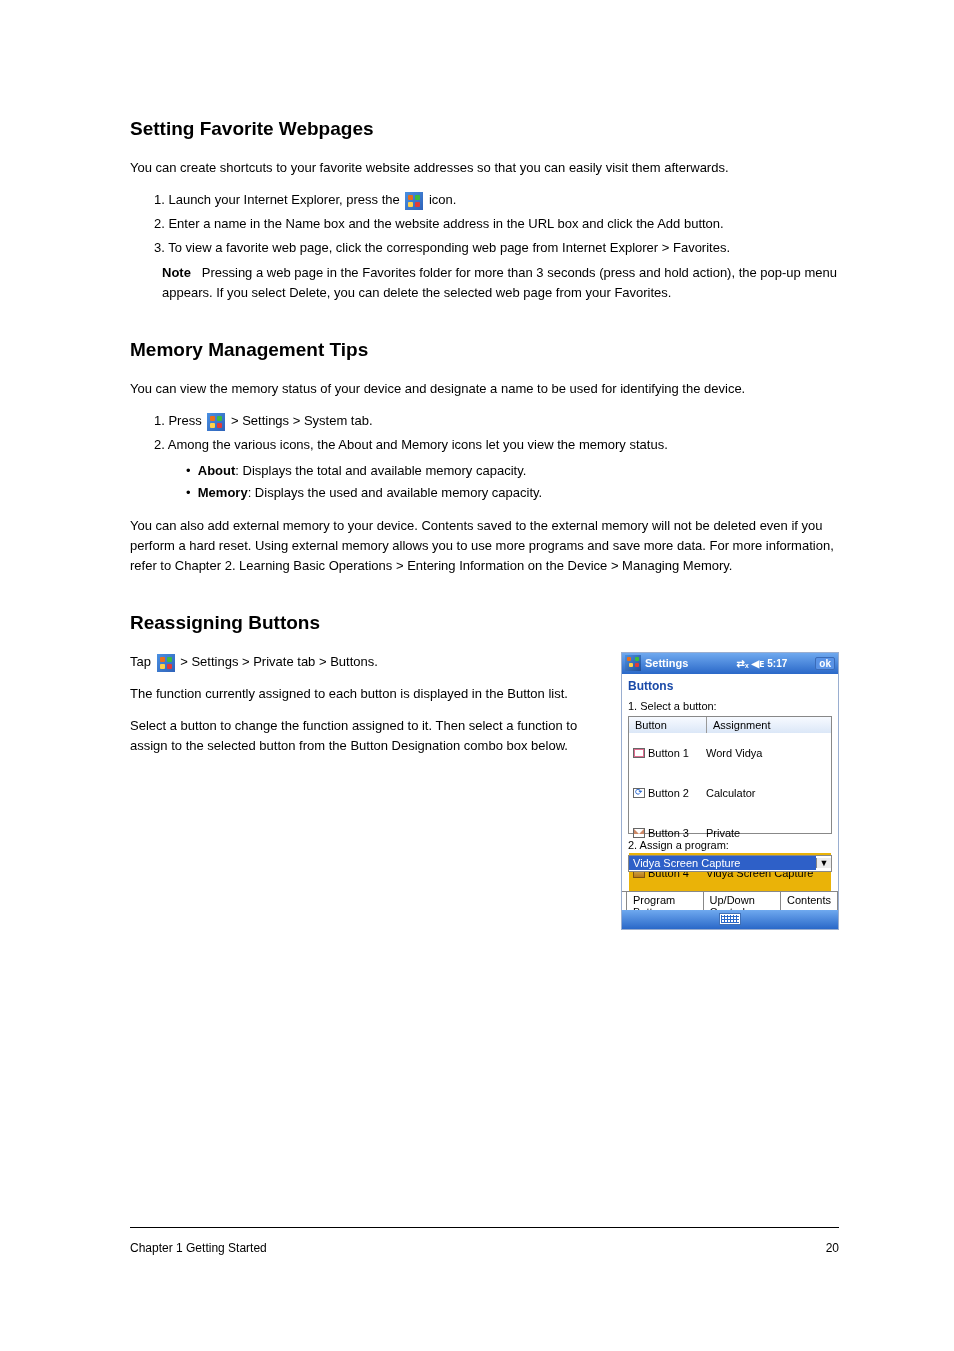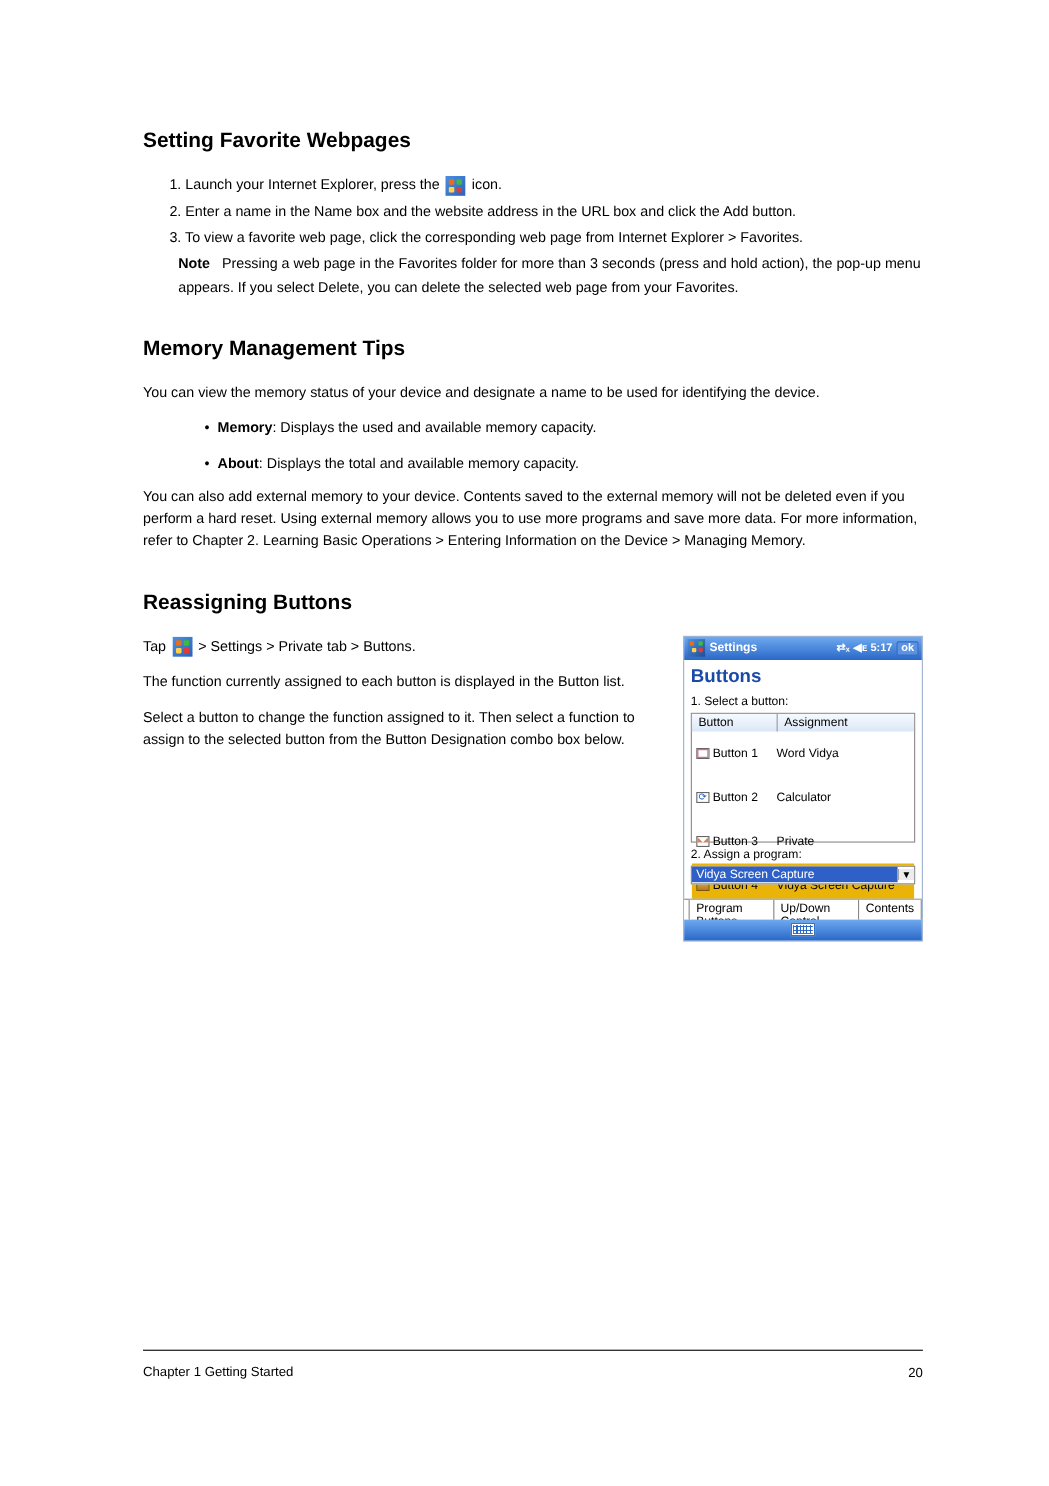--- a/index.html
+++ b/index.html
@@ -106,25 +106,26 @@
   .shot-title { flex: 1; }
   .shot-status { display: flex; align-items: center; gap: 3px; font-size: 10px; }
   .status-glyph { font-size: 10px; }
   .ok-btn {
     background: #5a93e6;
     color: #fff;
     border: 1px solid #3a6bb8;
     font-size: 10px;
     padding: 0 3px;
     border-radius: 2px;
+    margin-left: 24px;
   }
   .shot-heading {
     color: #1a4aa8;
     font-weight: bold;
-    font-size: 17px;
+    font-size: 12px;
     padding: 5px 6px 4px 6px;
   }
   .shot-label {
     padding: 3px 6px 2px 6px;
     font-size: 11px;
   }
   .shot-table {
     margin: 2px 6px;
     border: 1px solid #888;
     height: 118px;
@@ -236,20 +237,21 @@
   }
 </style>
 </head>
 <body>
 
 <div class="page">
 
 
   <h2 class="section-heading first">Setting Favorite Webpages</h2>
 
+  <p class="body-text">You can create shortcuts to your favorite website addresses so that you can easily visit them afterwards.</p>
 
   <div class="ol-block">
     <p class="ol-item">
       <span>1. Launch your Internet Explorer, press the </span>
       <span class="start-icon"></span>
       <span> icon.</span>
     </p>
     <p class="ol-item">2. Enter a name in the Name box and the website address in the URL box and click the Add button.</p>
     <p class="ol-item">3. To view a favorite web page, click the corresponding web page from Internet Explorer &gt; Favorites.</p>
   </div>
@@ -257,27 +259,35 @@
   <p class="note">
     <span class="bold">Note</span>
     <span>&nbsp;</span>
     <span>Pressing a web page in the Favorites folder for more than 3 seconds (press and hold action), the pop-up menu appears. If you select Delete, you can delete the selected web page from your Favorites.</span>
   </p>
 
   <h2 class="section-heading">Memory Management Tips</h2>
 
   <p class="body-text">You can view the memory status of your device and designate a name to be used for identifying the device.</p>
 
+  <div class="ol-block">
+    <p class="ol-item">
+      <span>1. Press </span>
+      <span class="start-icon"></span>
+      <span> &gt; Settings &gt; System tab.</span>
+    </p>
+    <p class="ol-item">2. Among the various icons, the About and Memory icons let you view the memory status.</p>
+  </div>
 
   <div style="margin-left:56px; margin-top:6px;">
+    <p class="body-text" style="margin-bottom:2px;">
+      •&nbsp; <span class="bold">About</span>: Displays the total and available memory capacity.
+    </p>
     <p class="body-text">
       •&nbsp; <span class="bold">Memory</span>: Displays the used and available memory capacity.
-    </p>
-    <p class="body-text" style="margin-bottom:2px;">
-      •&nbsp; <span class="bold">About</span>: Displays the total and available memory capacity.
     </p>
   </div>
 
   <p class="body-text" style="margin-top:10px;">You can also add external memory to your device. Contents saved to the external memory will not be deleted even if you perform a hard reset. Using external memory allows you to use more programs and save more data. For more information, refer to Chapter 2. Learning Basic Operations &gt; Entering Information on the Device &gt; Managing Memory.</p>
 
   <h2 class="section-heading">Reassigning Buttons</h2>
 
   <div class="two-col">
     <div class="col-left">
       <p class="body-text">

